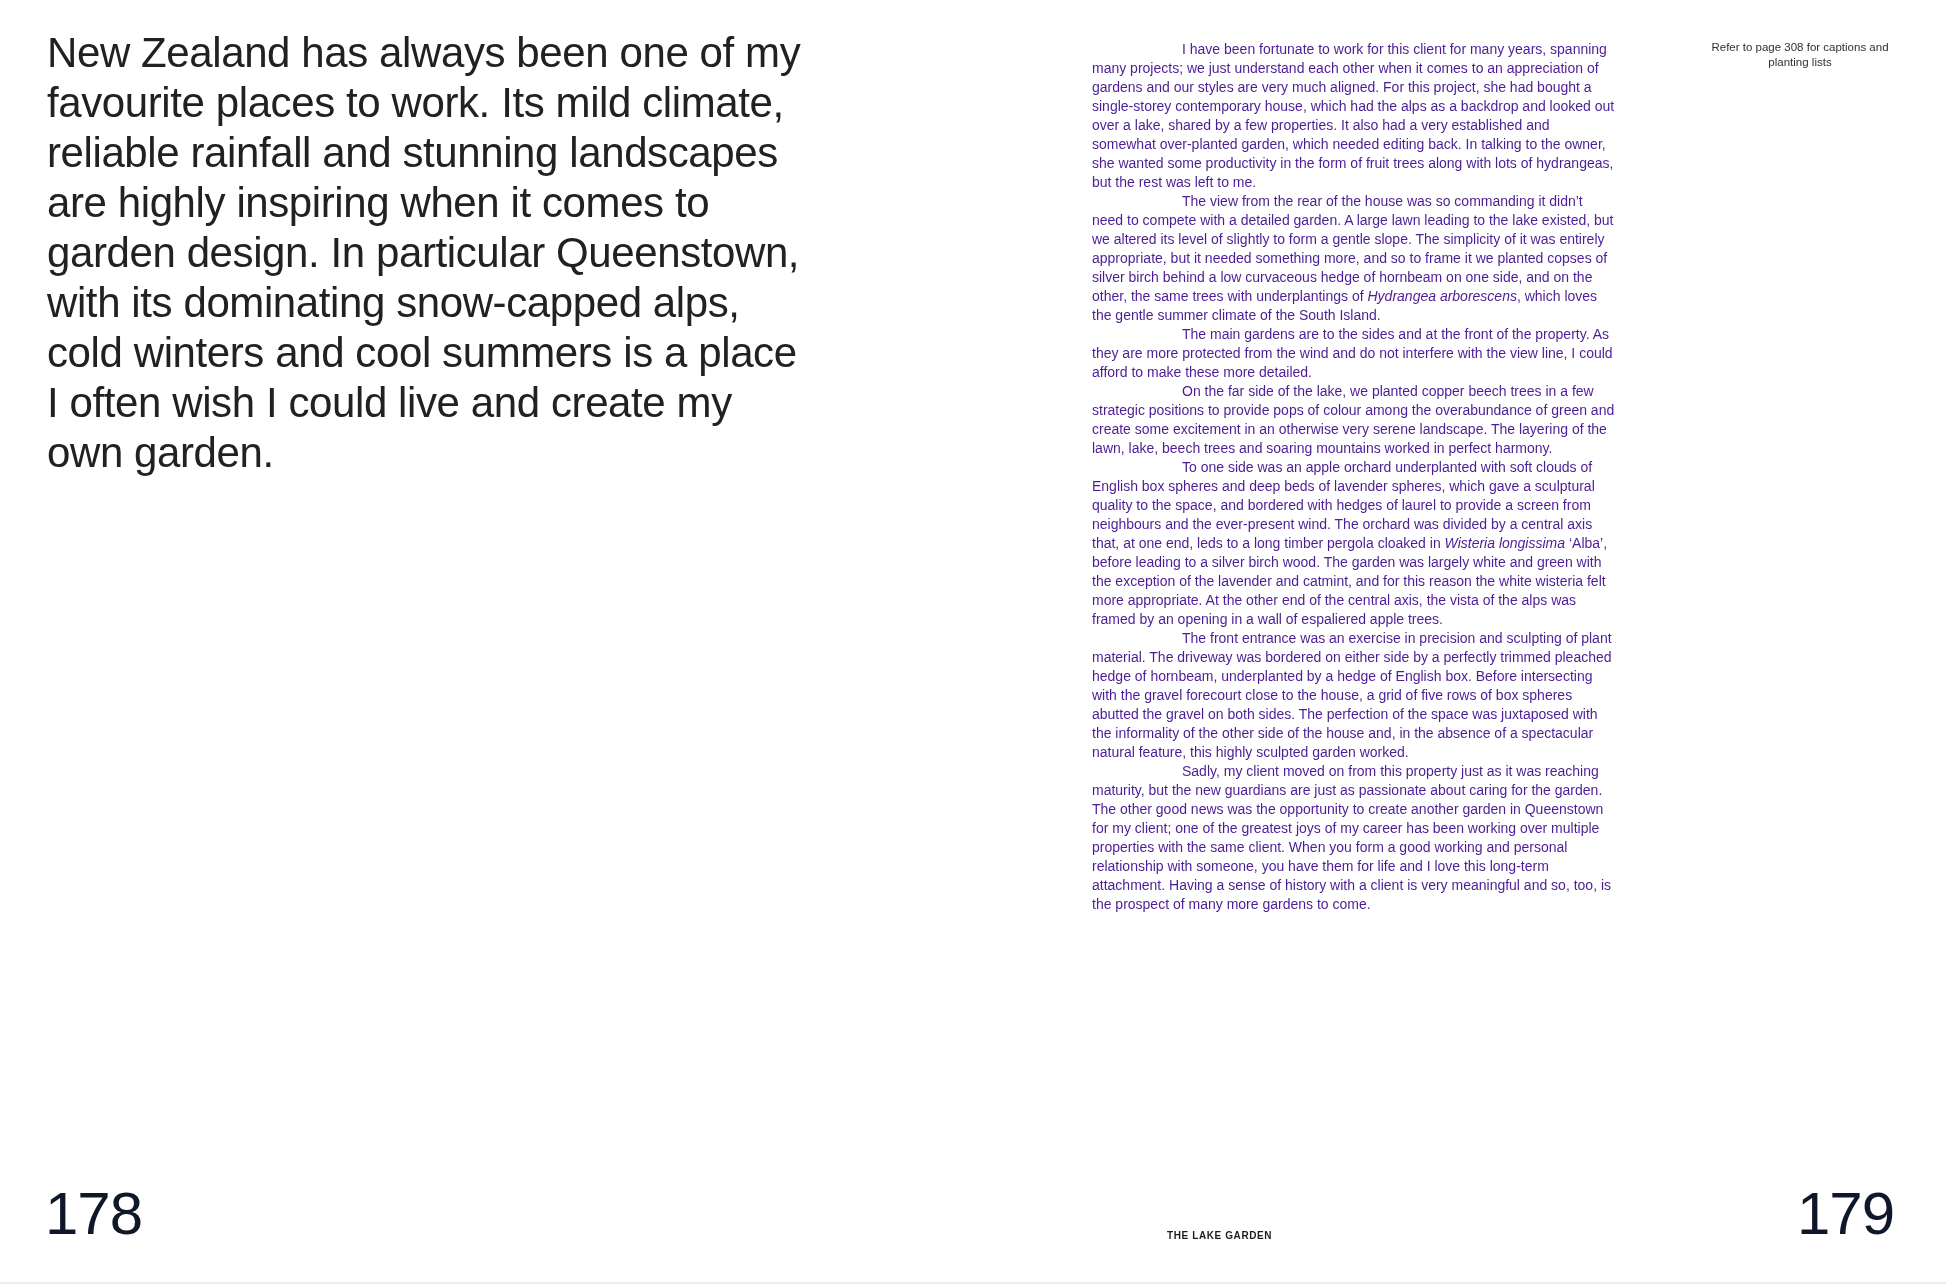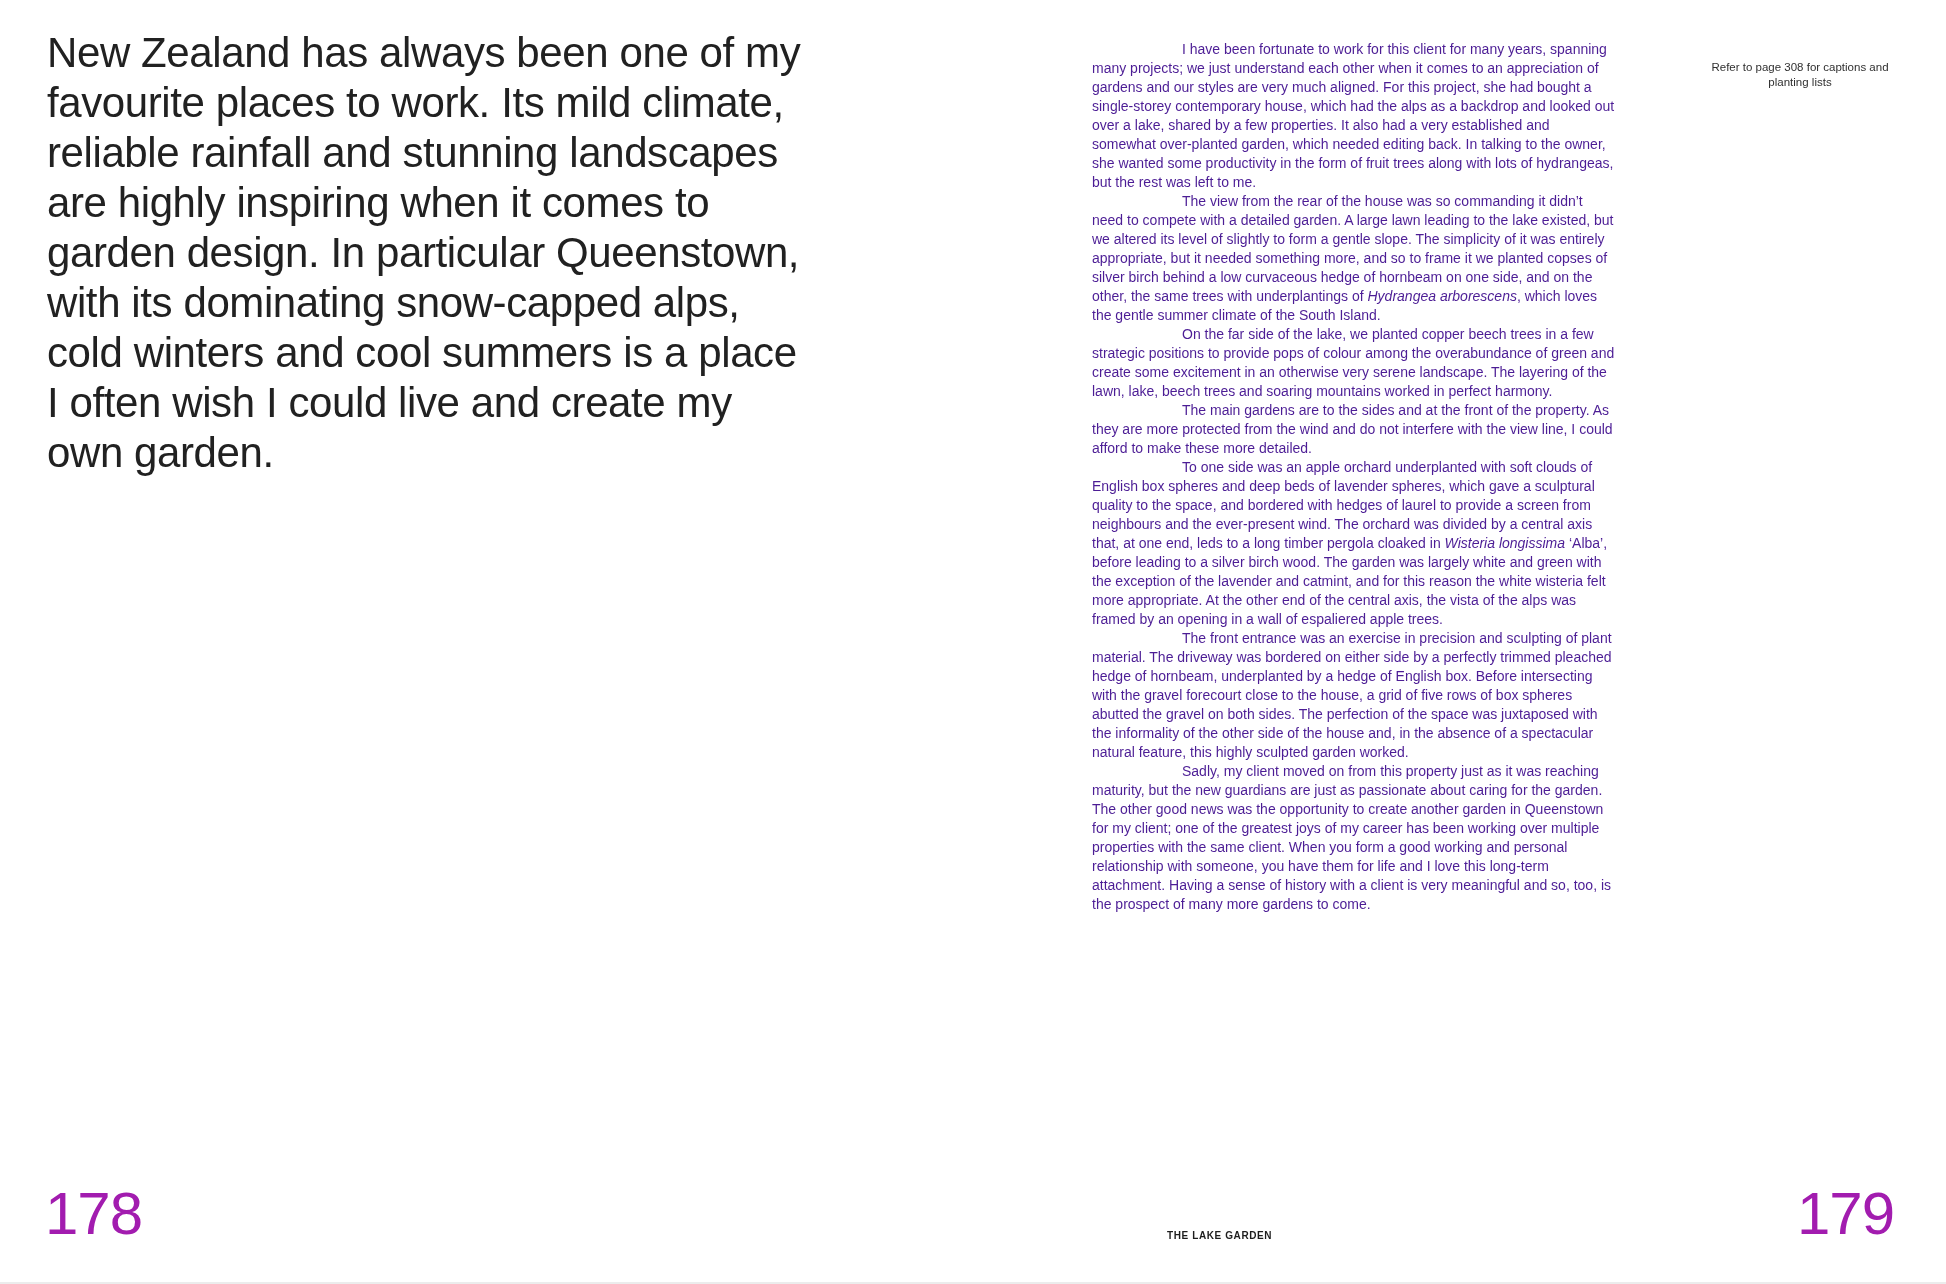--- a/index.html
+++ b/index.html
@@ -55,35 +55,35 @@
   }
   .essay p {
     margin: 0;
     text-indent: 90px;
   }
   .essay em { font-style: italic; text-align: right; }
 
   .side-note {
     position: absolute;
     left: 727px;           
-    top: 60px;
+    top: 40px;
     width: 200px;
     text-align: center;
     font-size: 11.5px;
     line-height: 15px;
     color: #303030;
     white-space: pre-line;
   }
 
   .page-num {
     position: absolute;
     font-size: 60px;
     line-height: 60px;
     letter-spacing: -1px;
-    color: #a21caf;
+    color: #0f172a;
   }
   .pn-left  { left: 45px;  top: 1184px; }
   .pn-right { right: 52px; top: 1184px; }
 
   .footer-title {
     position: absolute;
     left: 194px;           
     top: 1230px;
     font-size: 10px;
     font-weight: bold;
@@ -106,22 +106,22 @@
 cold winters and cool summers is a place
 I often wish I could live and create my
 own garden.</div>
     <div class="page-num pn-left">178</div>
   </div>
 
   <div class="page page-right">
     <div class="essay">
         <p><span>I have been fortunate to work for this client for many years, spanning many projects; we just understand each other when it comes to an appreciation of gardens and our styles are very much aligned. For this project, she had bought a single-storey contemporary house, which had the alps as a backdrop and looked out over a lake, shared by a few properties. It also had a very established and somewhat over-planted garden, which needed editing back. In talking to the owner, she wanted some productivity in the form of fruit trees along with lots of hydrangeas, but the rest was left to me.</span></p>
         <p><span>The view from the rear of the house was so commanding it didn’t need to compete with a detailed garden. A large lawn leading to the lake existed, but we altered its level of slightly to form a gentle slope. The simplicity of it was entirely appropriate, but it needed something more, and so to frame it we planted copses of silver birch behind a low curvaceous hedge of hornbeam on one side, and on the other, the same trees with underplantings of </span><em>Hydrangea arborescens</em><span>, which loves the gentle summer climate of the South Island.</span></p>
+        <p><span>The main gardens are to the sides and at the front of the property. As they are more protected from the wind and do not interfere with the view line, I could afford to make these more detailed.</span></p>
         <p><span>On the far side of the lake, we planted copper beech trees in a few strategic positions to provide pops of colour among the overabundance of green and create some excitement in an otherwise very serene landscape. The layering of the lawn, lake, beech trees and soaring mountains worked in perfect harmony.</span></p>
-        <p><span>The main gardens are to the sides and at the front of the property. As they are more protected from the wind and do not interfere with the view line, I could afford to make these more detailed.</span></p>
         <p><span>To one side was an apple orchard underplanted with soft clouds of English box spheres and deep beds of lavender spheres, which gave a sculptural quality to the space, and bordered with hedges of laurel to provide a screen from neighbours and the ever-present wind. The orchard was divided by a central axis that, at one end, leds to a long timber pergola cloaked in </span><em>Wisteria longissima</em><span> ‘Alba’, before leading to a silver birch wood. The garden was largely white and green with the exception of the lavender and catmint, and for this reason the white wisteria felt more appropriate. At the other end of the central axis, the vista of the alps was framed by an opening in a wall of espaliered apple trees.</span></p>
         <p><span>The front entrance was an exercise in precision and sculpting of plant material. The driveway was bordered on either side by a perfectly trimmed pleached hedge of hornbeam, underplanted by a hedge of English box. Before intersecting with the gravel forecourt close to the house, a grid of five rows of box spheres abutted the gravel on both sides. The perfection of the space was juxtaposed with the informality of the other side of the house and, in the absence of a spectacular natural feature, this highly sculpted garden worked.</span></p>
         <p><span>Sadly, my client moved on from this property just as it was reaching maturity, but the new guardians are just as passionate about caring for the garden. The other good news was the opportunity to create another garden in Queenstown for my client; one of the greatest joys of my career has been working over multiple properties with the same client. When you form a good working and personal relationship with someone, you have them for life and I love this long-term attachment. Having a sense of history with a client is very meaningful and so, too, is the prospect of many more gardens to come.</span></p>
       </div>
     <div class="side-note">Refer to page 308 for captions and
 planting lists</div>
     <div class="footer-title">THE LAKE GARDEN</div>
     <div class="page-num pn-right">179</div>
   </div>
 

